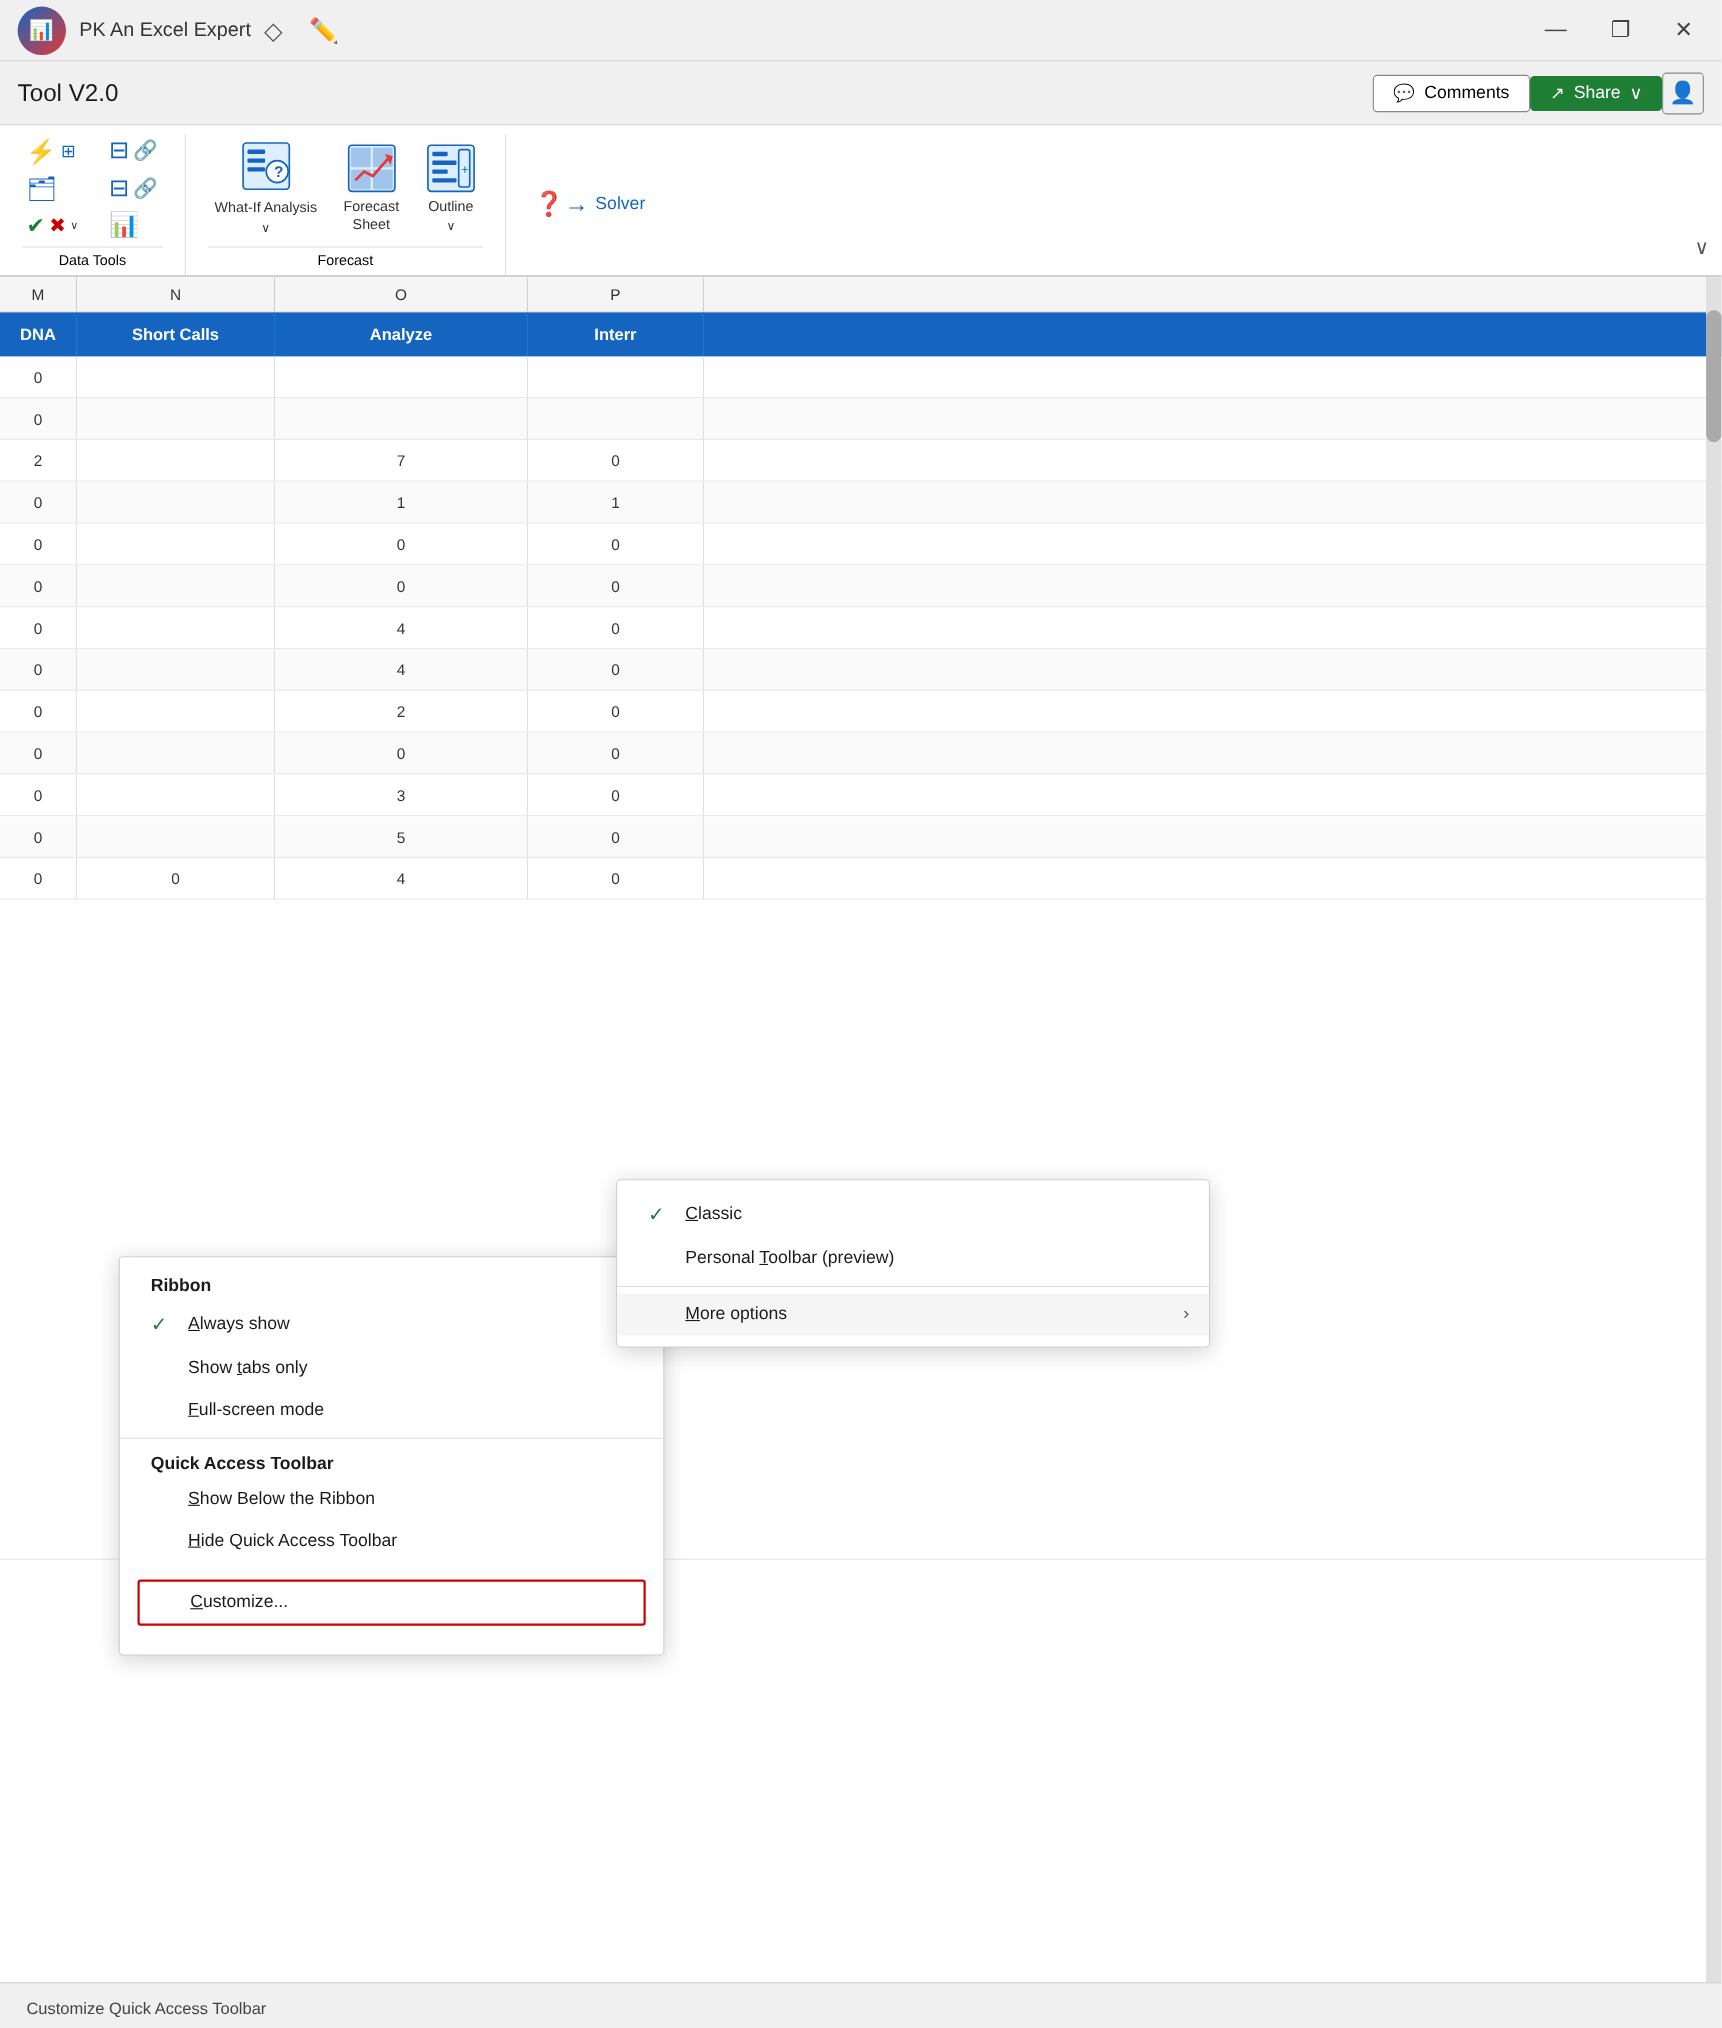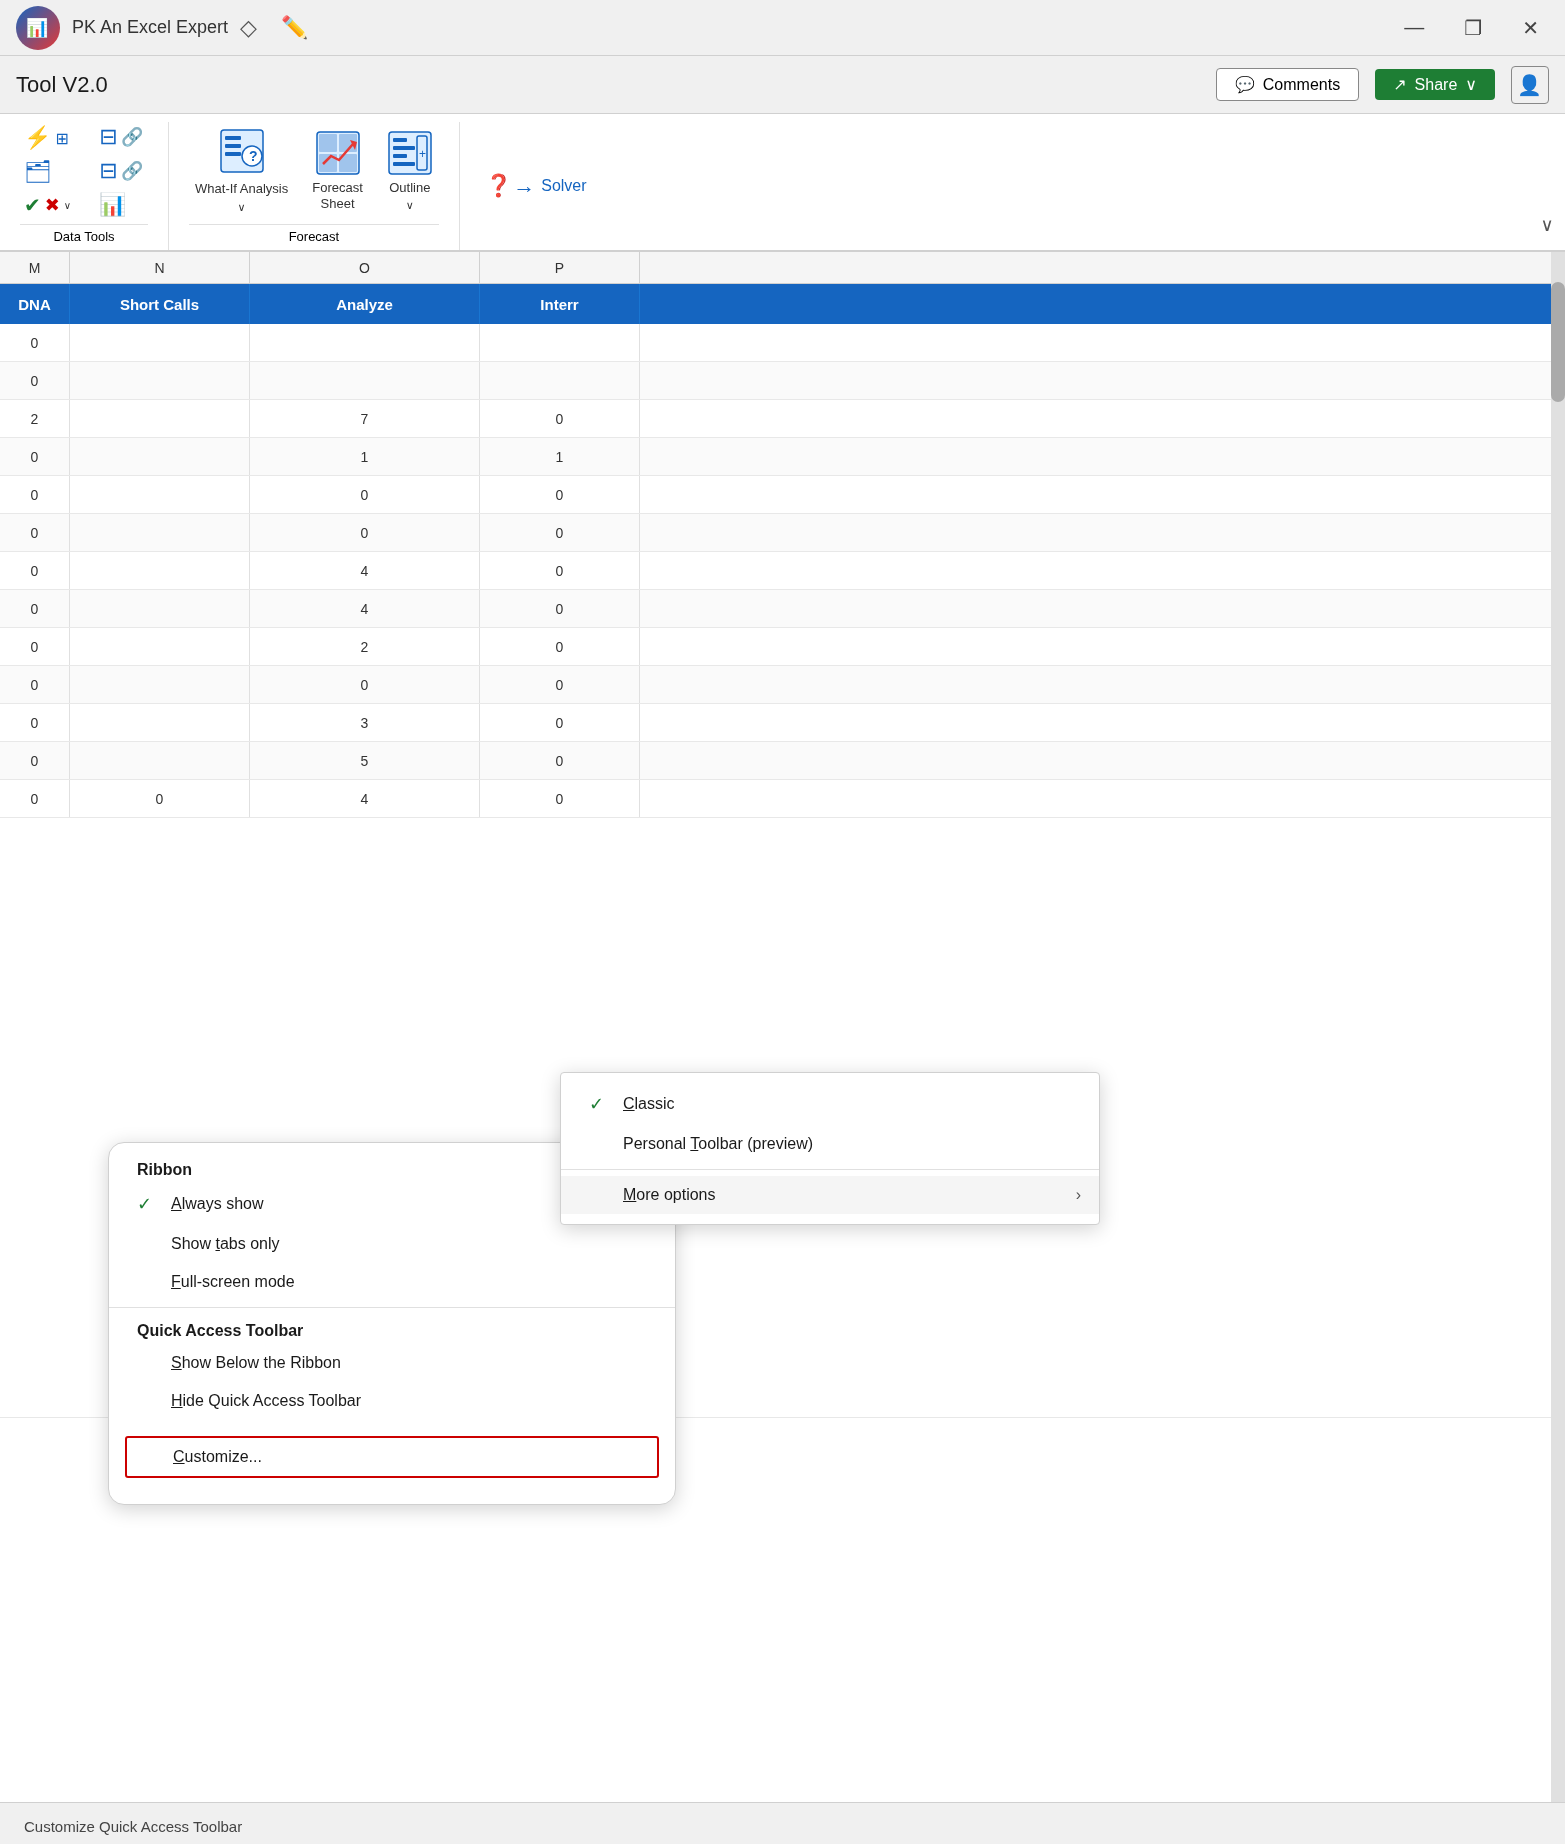--- a/index.html
+++ b/index.html
@@ -59,21 +59,20 @@
       padding: 4px 10px;
     }
 
     
     .app-bar {
       background: #f0f0f0;
       height: 58px;
       display: flex;
       align-items: center;
       padding: 0 16px;
-      gap: 16px;
       border-bottom: 1px solid #d0d0d0;
     }
     .app-title {
       font-size: 22px;
       font-weight: 500;
       color: #1a1a1a;
       flex: 1;
     }
     .btn-comments {
       border: 1.5px solid #888;
@@ -262,24 +261,24 @@
       background: #aaa;
       border-radius: 7px;
       margin-top: 30px;
     }
 
     
     .dropdown-ribbon {
       position: absolute;
       left: 108px;
       top: 890px;
-      width: 568px;
+      width: 496px;
       background: white;
       border: 1px solid #d0d0d0;
-      border-radius: 16px;
+      border-radius: 4px;
       box-shadow: 0 4px 20px rgba(0,0,0,0.18);
       z-index: 100;
       padding: 10px 0;
     }
     .dropdown-layout {
       position: absolute;
       left: 560px;
       top: 820px;
       width: 540px;
       background: white;

